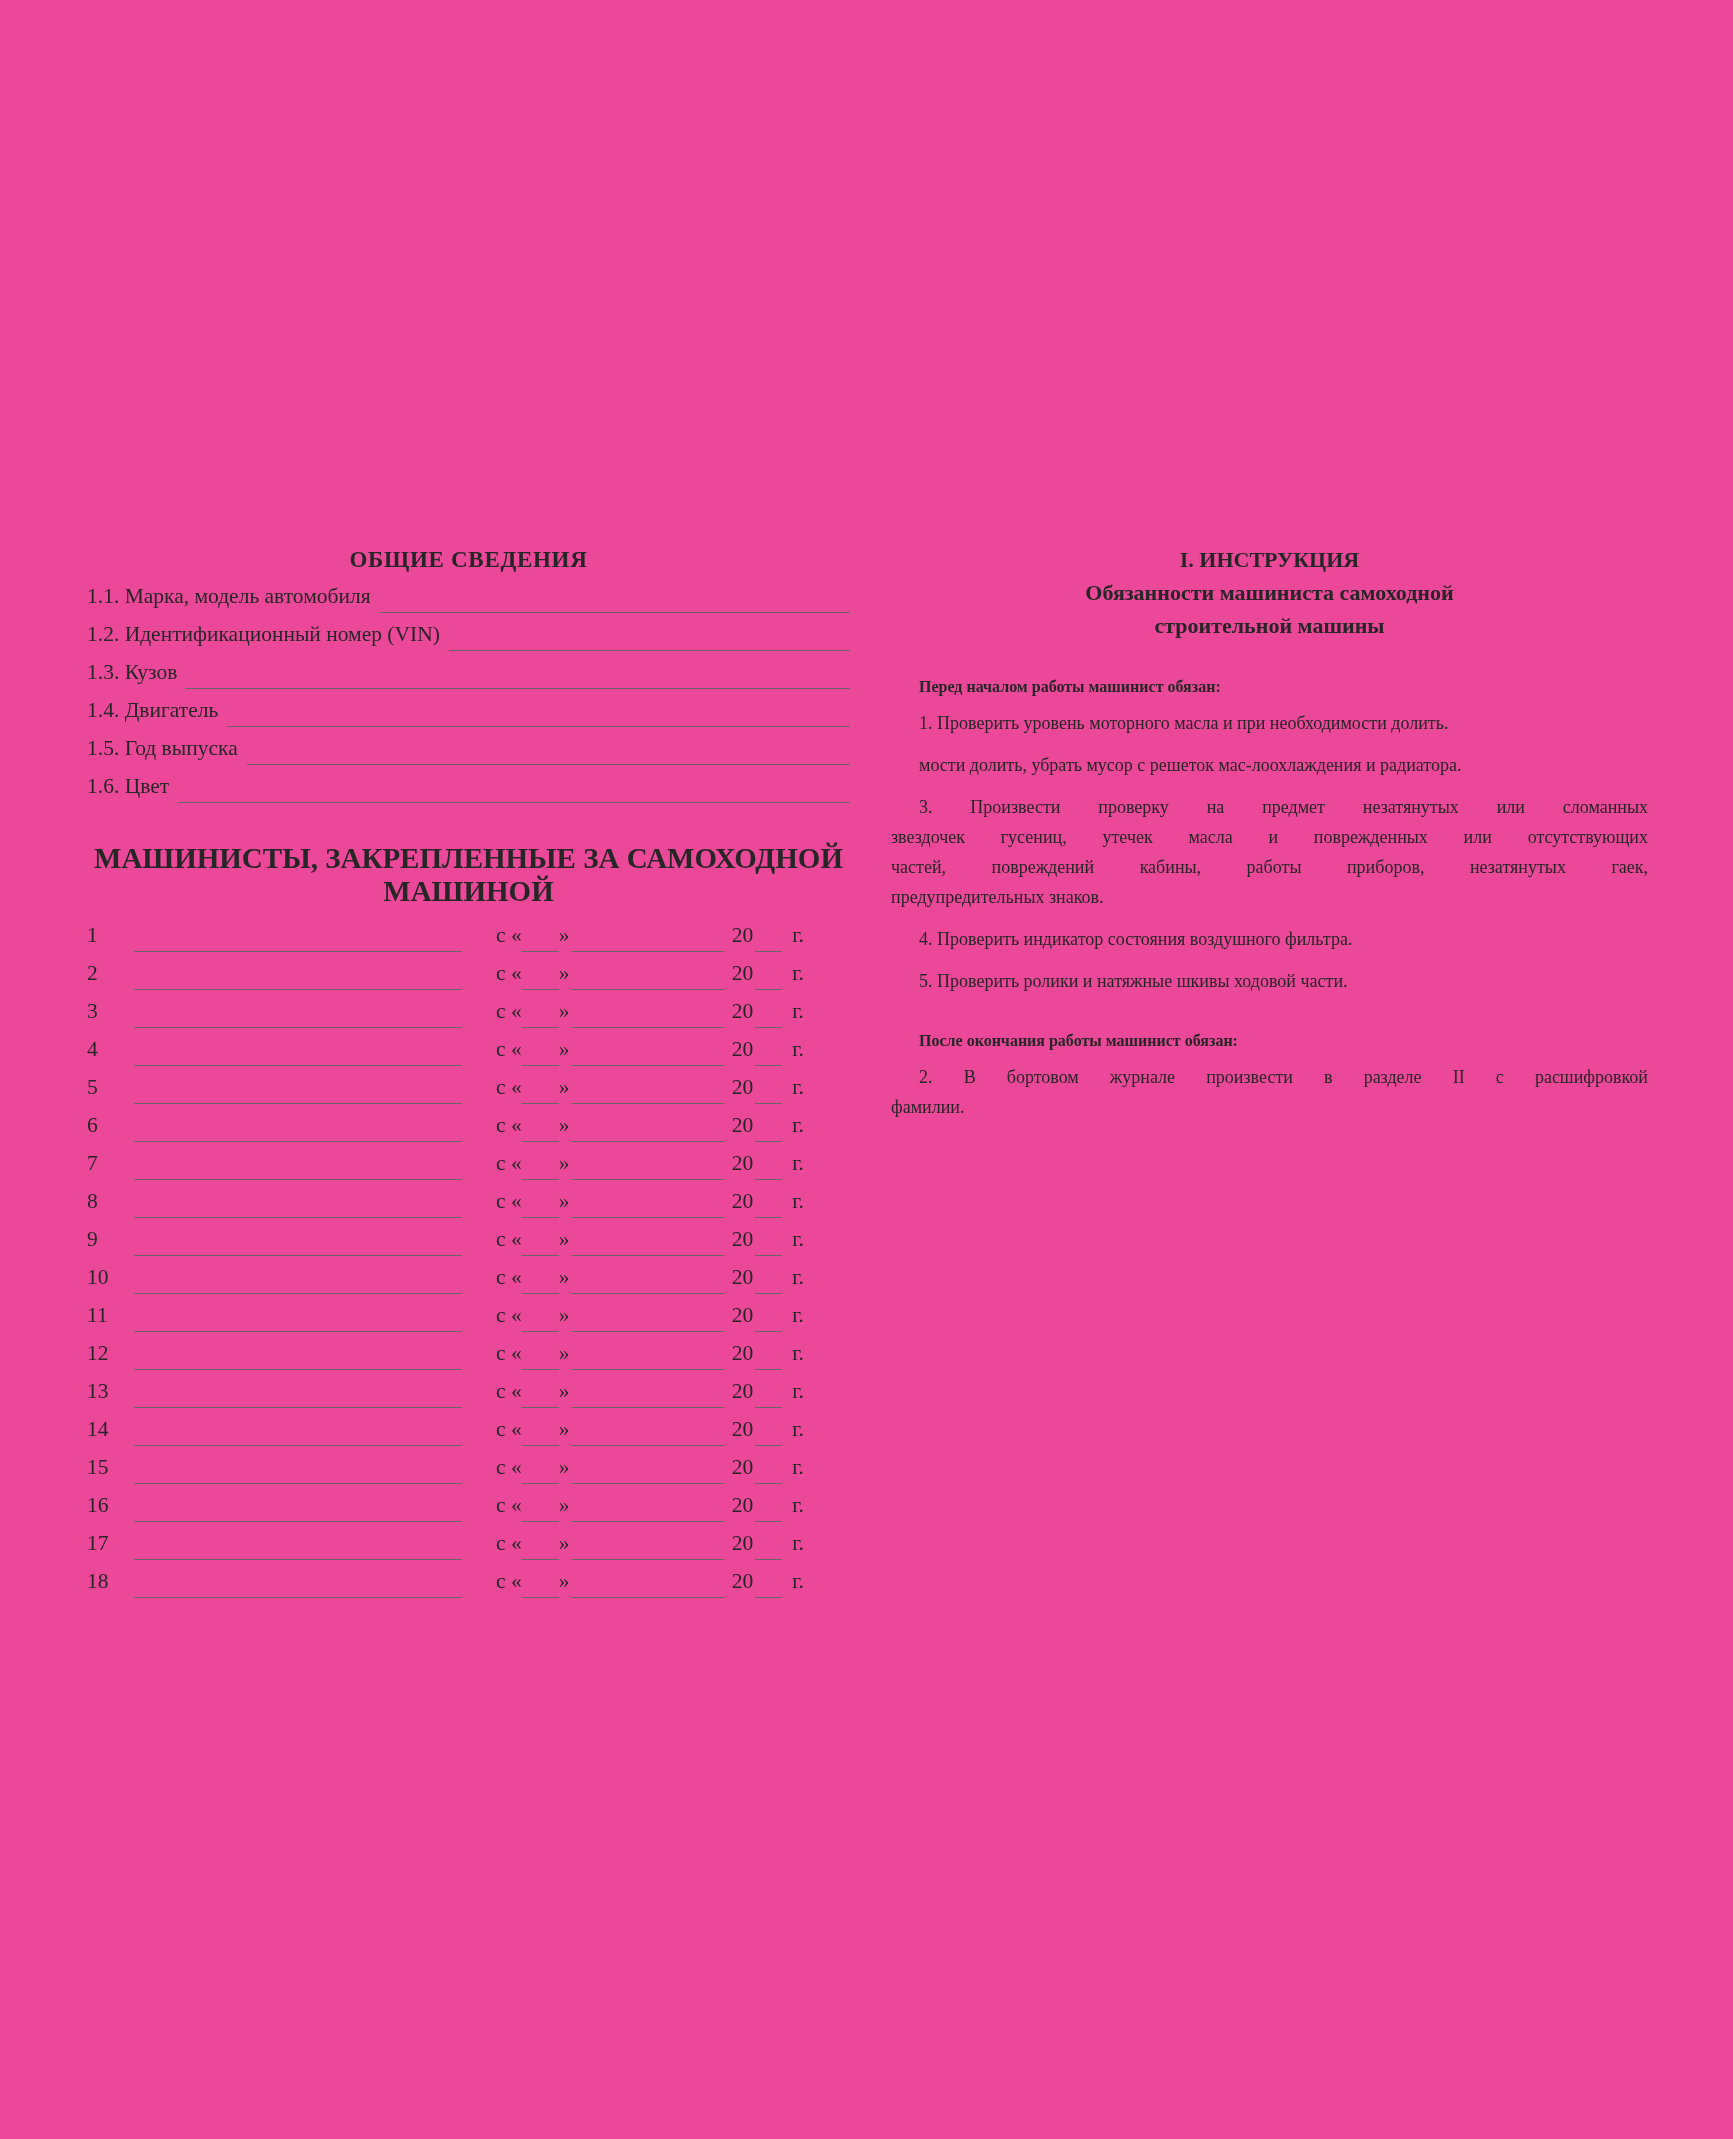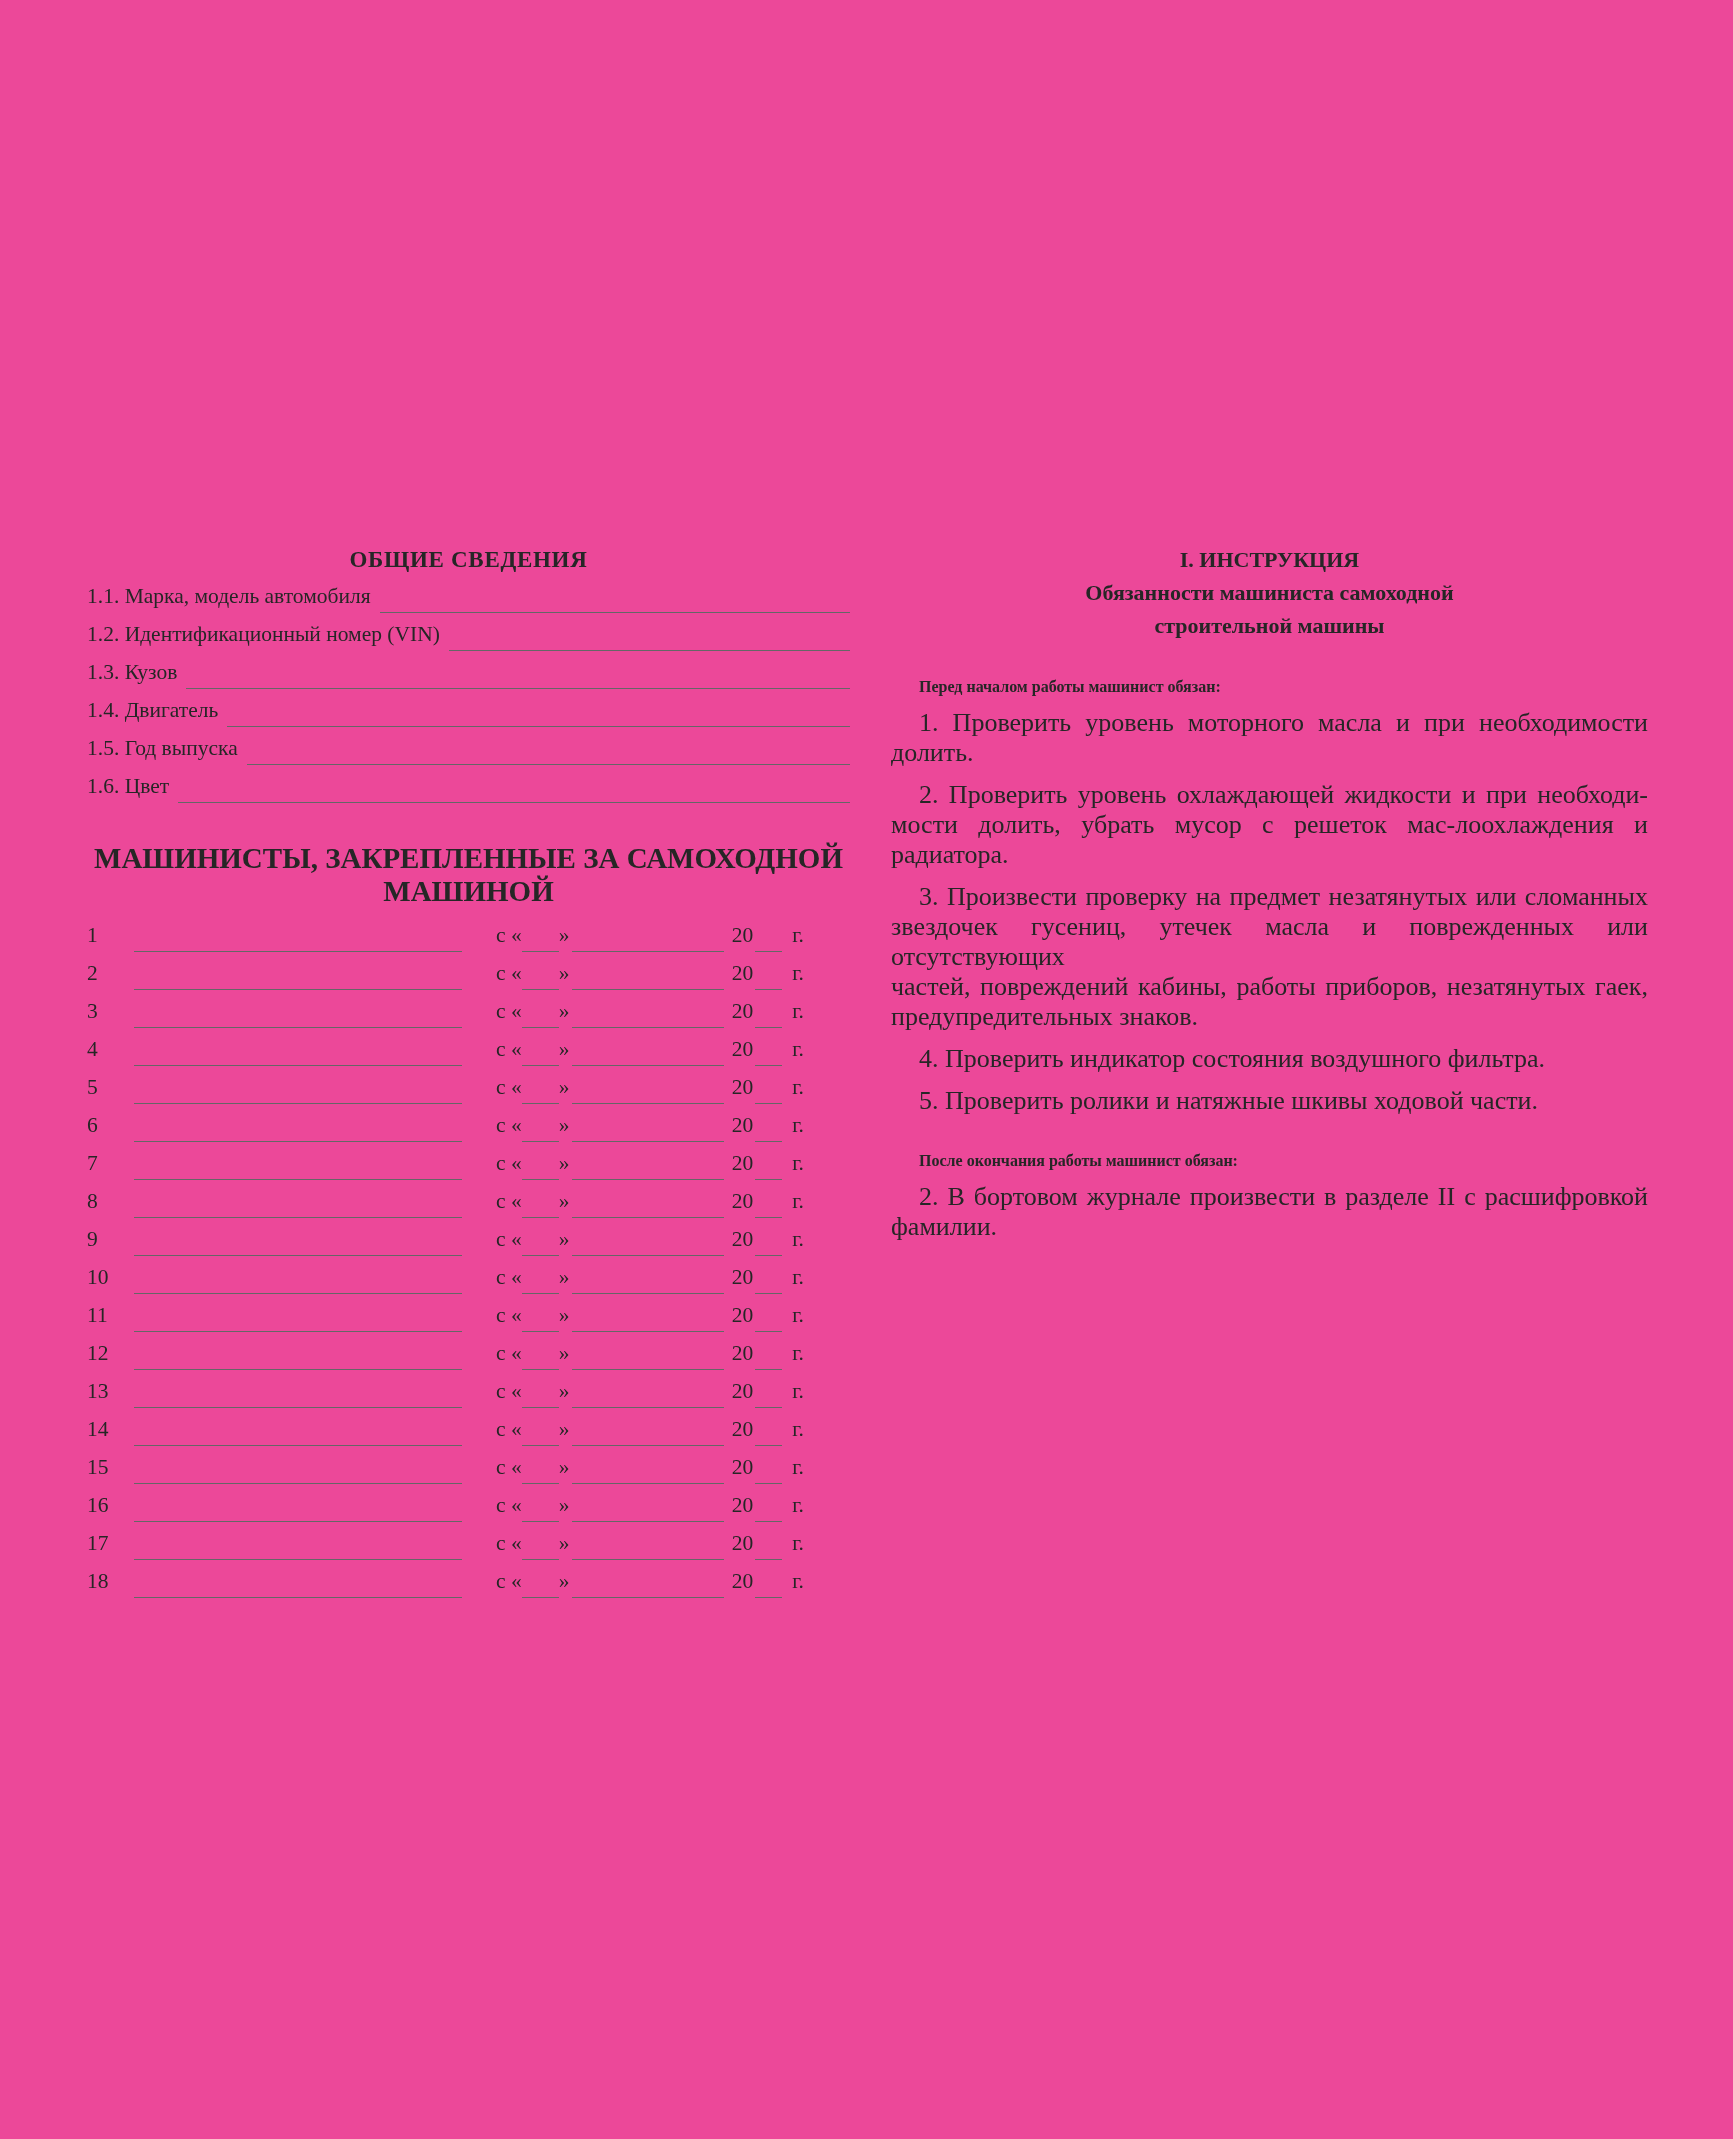--- a/index.html
+++ b/index.html
@@ -26,21 +26,21 @@
   .m-day { width:37px; }
   .m-month { width:152px; margin-left:3px; margin-right:7.4px; }
   .m-year { width:27px; margin-left:1.5px; }
   .m-txt { padding-bottom:3.7px; white-space:pre; }
   .m-gsuffix { margin-left:10.4px; }
 
   
   .rp-title, .rp-sub { text-align:center; font-weight:bold; font-size:22px; line-height:33px; }
   .rp-heading { font-weight:bold; font-size:16px; margin-top:36px; text-indent:28px; }
   .rp-heading2 { }
-  .para { margin-top:12px; font-size:26px; line-height:30px; }
+  .para { margin-top:12px; font-size:18px; line-height:30px; }
   .pline { text-align:justify; }
   .para .pline:not(:last-child) { text-align-last:justify; }
   .para .pline:first-child { text-indent:28px; }
 </style>
 </head>
 <body>
 
 <div class="sheet">
 
   <div class="page-left">
@@ -280,21 +280,20 @@
   <div class="page-right">
     <div class="rp-title">I. ИНСТРУКЦИЯ</div>
     <div class="rp-sub">Обязанности машиниста самоходной</div>
     <div class="rp-sub">строительной машины</div>
 
     <div class="rp-heading">Перед началом работы машинист обязан:</div>
     <div class="para">
         <div class="pline">1. Проверить уровень моторного масла и при необходимости долить.</div>
       </div>
     <div class="para">
-        <div class="pline">2. Проверить уровень охлаждающей жидкости и при необходи-</div>
         <div class="pline">мости долить, убрать мусор с решеток мас-лоохлаждения и радиатора.</div>
       </div>
     <div class="para">
         <div class="pline">3. Произвести проверку на предмет незатянутых или сломанных</div>
         <div class="pline">звездочек гусениц, утечек масла и поврежденных или отсутствующих</div>
         <div class="pline">частей, повреждений кабины, работы приборов, незатянутых гаек,</div>
         <div class="pline">предупредительных знаков.</div>
       </div>
     <div class="para">
         <div class="pline">4. Проверить индикатор состояния воздушного фильтра.</div>

